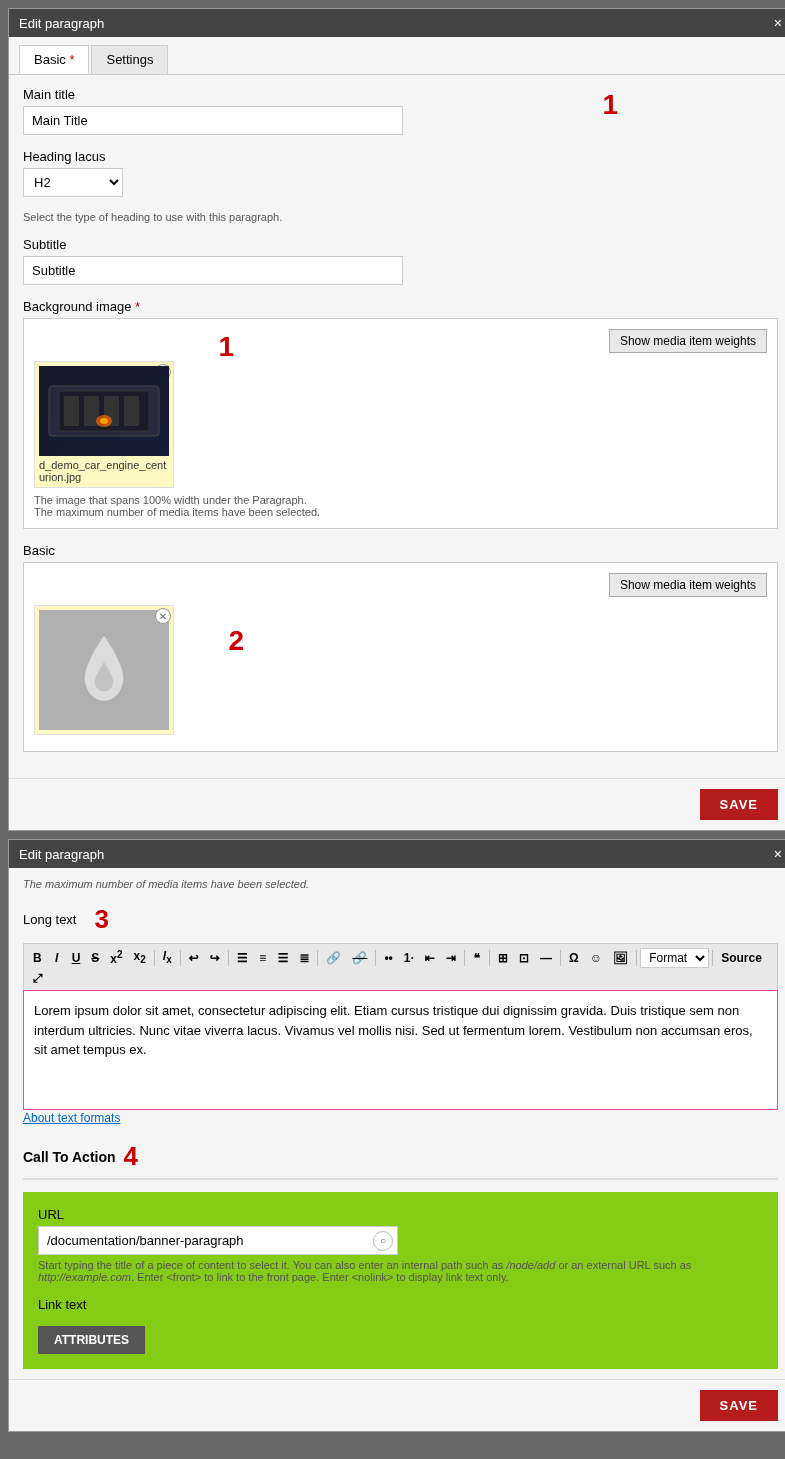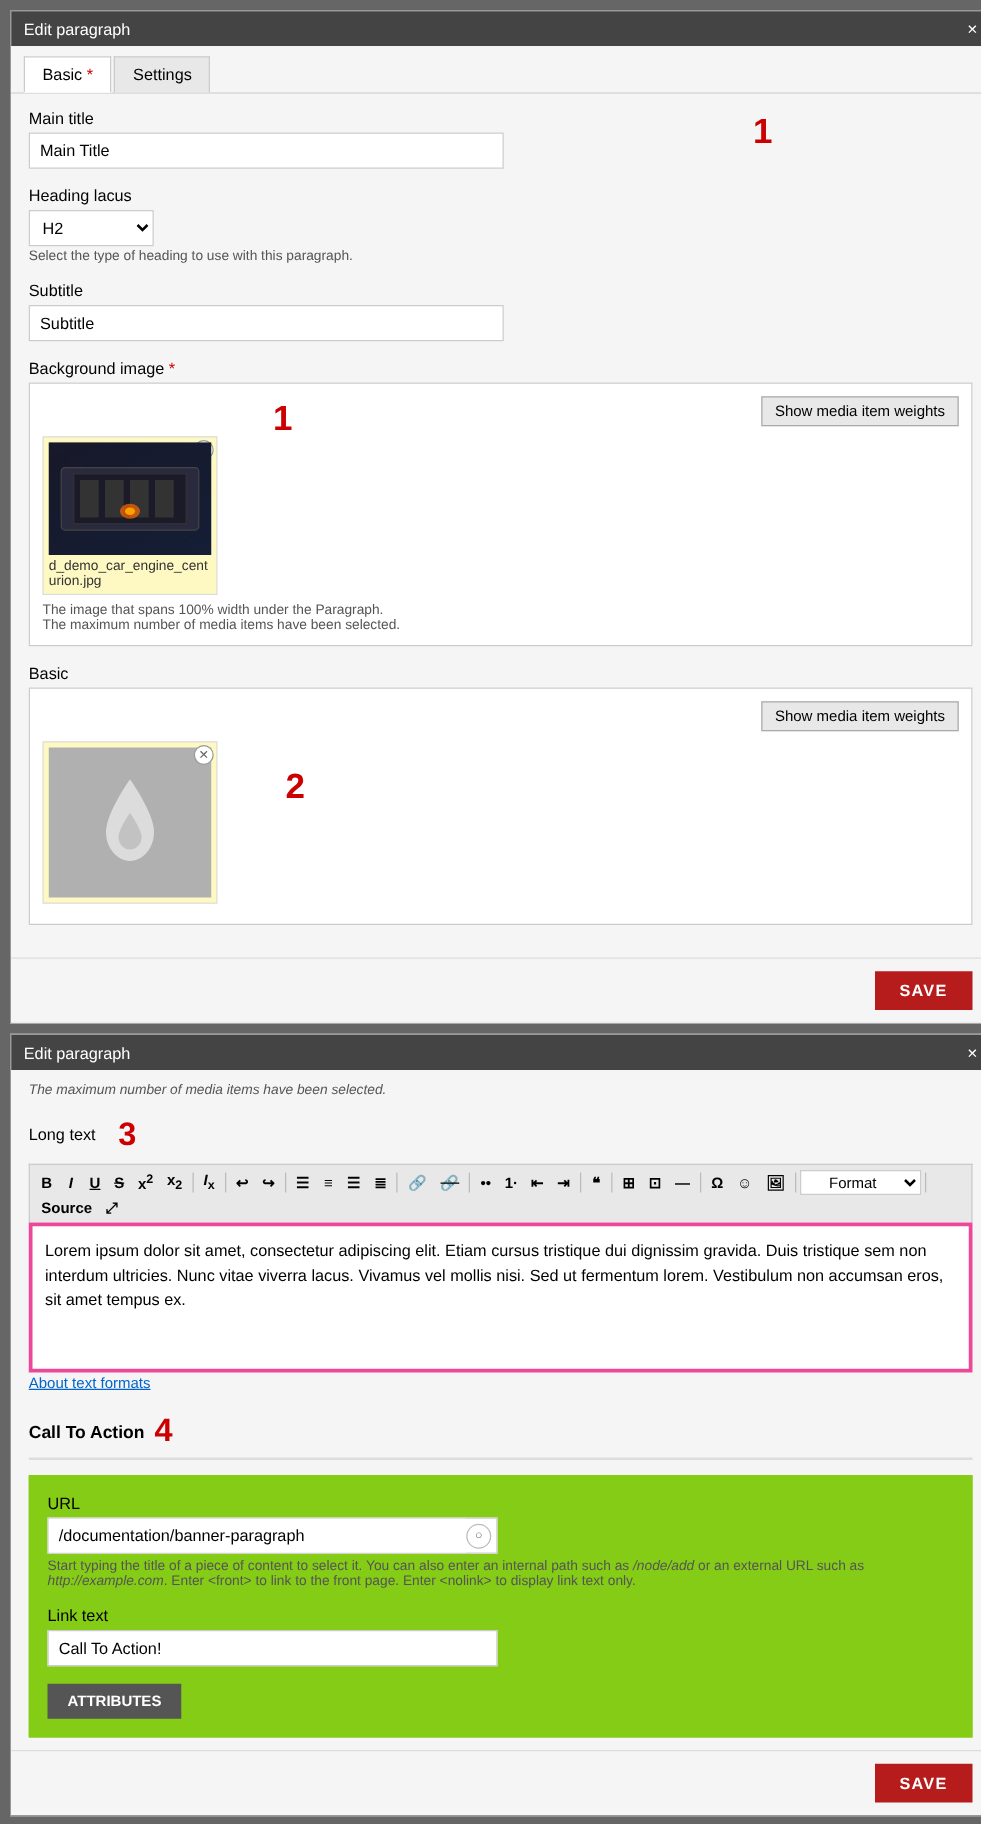--- a/index.html
+++ b/index.html
@@ -97,21 +97,21 @@
       padding: 5px 6px;
       border: 1px solid #ccc;
       background: #fff;
       font-size: 13px;
       min-width: 100px;
     }
 
     .hint-text {
       font-size: 11px;
       color: #555;
-      margin-top: 2px;
+      margin-top: 14px;
     }
 
     .media-section {
       border: 1px solid #ccc;
       background: #fff;
       padding: 10px;
       margin-top: 4px;
     }
 
     .media-header {
@@ -262,29 +262,29 @@
     }
 
     .toolbar-separator {
       width: 1px;
       height: 16px;
       background: #bbb;
       margin: 0 2px;
     }
 
     .toolbar-select {
-      padding: 1px 18px;
+      padding: 1px 4px;
       border: 1px solid #ccc;
       font-size: 12px;
       background: #fff;
     }
 
     .editor-area {
       min-height: 120px;
-      border: 3px solid #ec4899;
+      border: 1px solid #ec4899;
       background: #fff;
       padding: 10px;
       font-size: 13px;
       line-height: 1.5;
     }
 
     .about-text-formats {
       font-size: 12px;
       color: #0066cc;
       cursor: pointer;
@@ -578,21 +578,20 @@
               <div class="url-clear">○</div>
             </div>
             <p class="url-hint">
               Start typing the title of a piece of content to select it. You can also enter an internal path such as <i>/node/add</i> or an external URL such as <i>http://example.com</i>. Enter &lt;front&gt; to link to the front page. Enter &lt;nolink&gt; to display link text only.
             </p>
           </div>
 
           
           <div class="form-group">
             <label class="form-label">Link text</label>
-            <input class="link-text-input" type="text" value="Call To Action!" style="">
           </div>
 
           <button class="btn-attributes">ATTRIBUTES</button>
         </div>
       </div>
 
     </div>
 
     <div class="save-bar">
       <button class="btn-save">SAVE</button>

